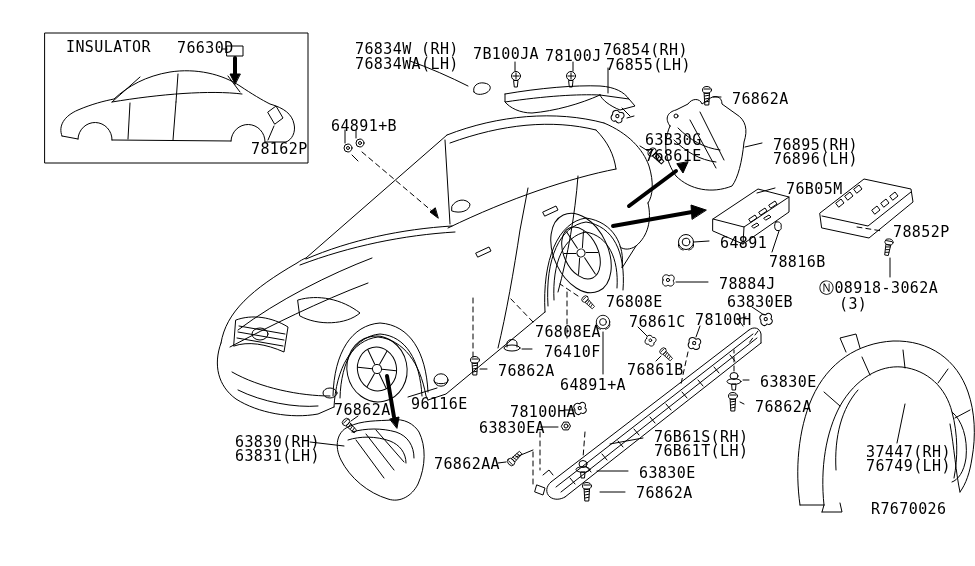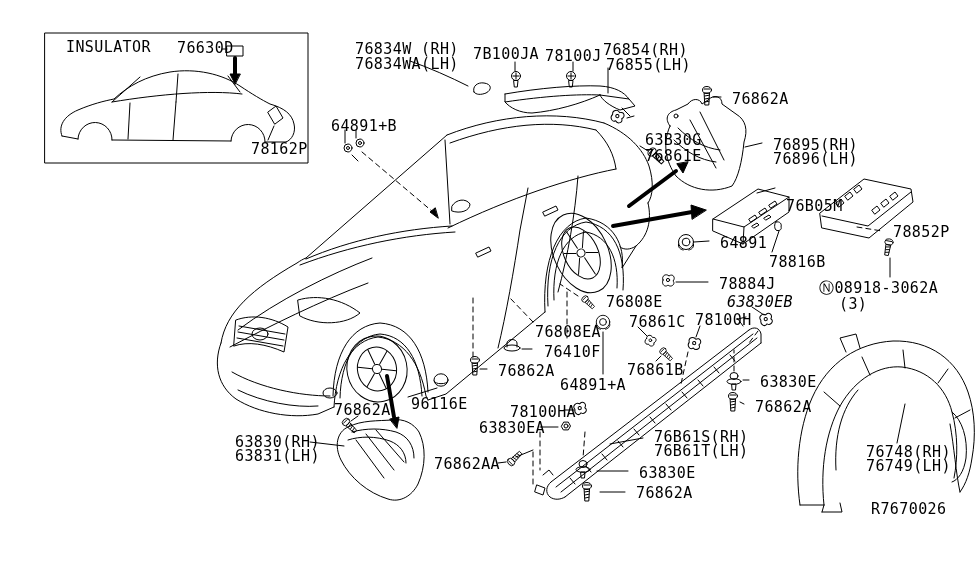--- a/index.html
+++ b/index.html
@@ -289,26 +289,26 @@
       <div class="lbl" style="left: 464px; top: 46px;">7B100JA</div>
       <div class="lbl" style="left: 536px; top: 48px;">78100J</div>
       <div class="lbl" style="left: 594px; top: 42px;">76854(RH)</div>
       <div class="lbl" style="left: 597px; top: 57px;">76855(LH)</div>
       <div class="lbl" style="left: 723px; top: 91px;">76862A</div>
       <div class="lbl" style="left: 636px; top: 109px; margin-top: 39px;">76861E</div>
       <div class="lbl" style="left: 608px; top: 132px; margin-left: 28px;">63B30G</div>
       <div class="lbl" style="left: 322px; top: 118px;">64891+B</div>
       <div class="lbl" style="left: 764px; top: 137px;">76895(RH)</div>
       <div class="lbl" style="left: 764px; top: 151px;">76896(LH)</div>
-      <div class="lbl" style="left: 777px; top: 181px; margin-top: 17px;">76B05M</div>
+      <div class="lbl" style="left: 777px; top: 181px;">76B05M</div>
       <div class="lbl" style="left: 884px; top: 224px;">78852P</div>
       <div class="lbl" style="left: 711px; top: 235px;">64891</div>
       <div class="lbl" style="left: 760px; top: 254px;">78816B</div>
       <div class="lbl" style="left: 710px; top: 276px;">78884J</div>
-      <div class="lbl" style="left: 718px; top: 294px; font-style: italic;">63830EB</div>
+      <div class="lbl" style="left: 718px; top: 294px;">63830EB</div>
       <div class="lbl" style="left: 810px; top: 280px;">Ⓝ08918-3062A</div>
       <div class="lbl" style="left: 830px; top: 296px;">(3)</div>
       <div class="lbl" style="left: 597px; top: 294px;">76808E</div>
       <div class="lbl" style="left: 686px; top: 312px;">78100H</div>
       <div class="lbl" style="left: 620px; top: 314px; text-align: center;">76861C</div>
       <div class="lbl" style="left: 526px; top: 324px;">76808EA</div>
       <div class="lbl" style="left: 535px; top: 344px;">76410F</div>
       <div class="lbl" style="left: 489px; top: 363px;">76862A</div>
       <div class="lbl" style="left: 551px; top: 377px;">64891+A</div>
       <div class="lbl" style="left: 618px; top: 362px;">76861B</div>
@@ -318,18 +318,18 @@
       <div class="lbl" style="left: 325px; top: 402px;">76862A</div>
       <div class="lbl" style="left: 226px; top: 434px;">63830(RH)</div>
       <div class="lbl" style="left: 226px; top: 448px; text-align: center;">63831(LH)</div>
       <div class="lbl" style="left: 501px; top: 404px;">78100HA</div>
       <div class="lbl" style="left: 470px; top: 420px;">63830EA</div>
       <div class="lbl" style="left: 645px; top: 429px;">76B61S(RH)</div>
       <div class="lbl" style="left: 645px; top: 443px;">76B61T(LH)</div>
       <div class="lbl" style="left: 425px; top: 456px;">76862AA</div>
       <div class="lbl" style="left: 630px; top: 465px;">63830E</div>
       <div class="lbl" style="left: 627px; top: 485px;">76862A</div>
-      <div class="lbl" style="left: 857px; top: 444px;">76748(RH)</div>
+      <div class="lbl" style="left: 857px; top: 444px;">37447(RH)</div>
       <div class="lbl" style="left: 857px; top: 458px;">76749(LH)</div>
       <div class="lbl" style="left: 862px; top: 501px;">R7670026</div>
     </div>
 
 </div>
 
 </body></html>

